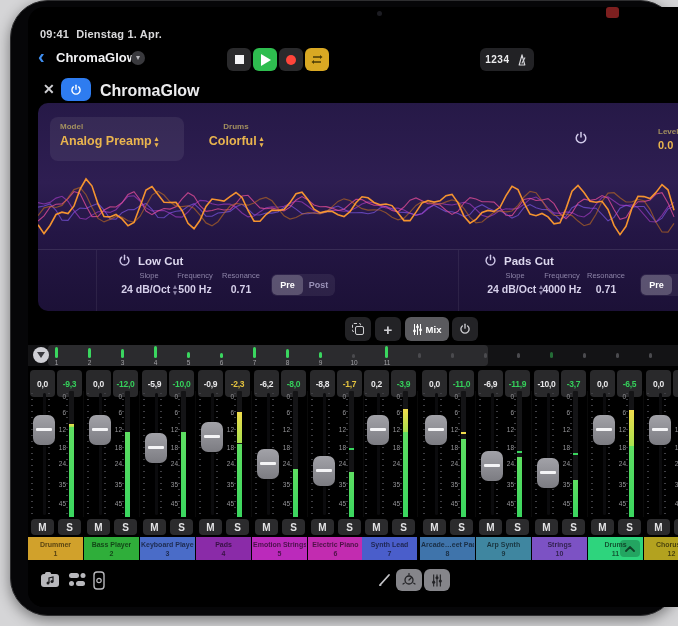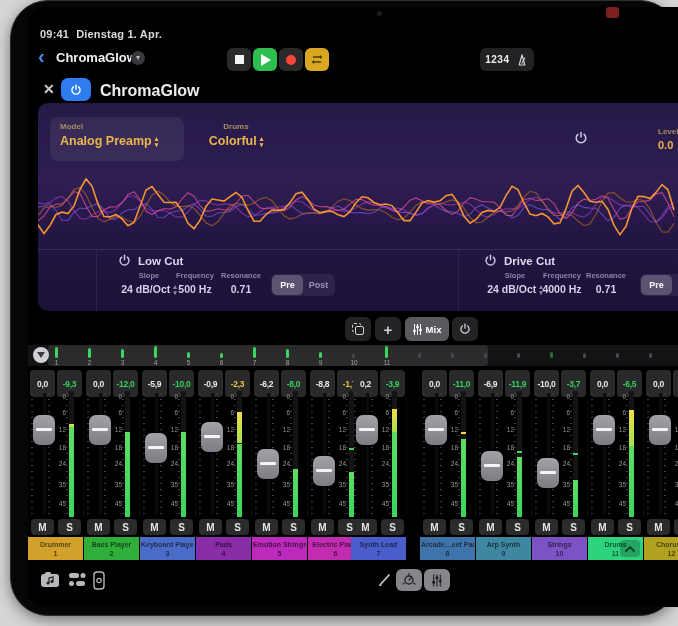--- a/index.html
+++ b/index.html
@@ -52,21 +52,21 @@
   .styleblk{left:150px;top:19px;width:96px;text-align:center}
   .rblk{top:24px;text-align:left}
   .rblk .pval{font-size:11px}
   .driveblk{left:305px;top:52px;width:128px;text-align:center;z-index:3}
   .drivelab{font-size:11px;color:#e9e5f5;font-weight:bold}
   .driveval{font-size:13px;color:#f0b54e;font-weight:bold;margin-top:2px}
   .hdiv{left:0;top:146px;width:640px;height:1px;background:rgba(255,255,255,.10)}
   .vdiv{top:147px;width:1px;height:61px;background:rgba(255,255,255,.07)}
   .sect-title{font-size:11.5px;color:#ddd8ee;font-weight:bold}
   .prm{top:168px;text-align:center}
-  .prm .l{font-size:7.5px;color:#8d84a8;font-weight:bold}
+  .prm .l{font-size:7.5px;color:#8d84a8;font-weight:normal}
   .prm .v{font-size:10.5px;color:#d6d0ea;font-weight:bold;margin-top:3px;white-space:nowrap}
   .seg{top:171px;width:64px;height:22px;border-radius:6px;background:rgba(255,255,255,.07);display:flex;padding:1px}
   .seg .cell{flex:1;border-radius:5px;font-size:9px;font-weight:bold;color:#9a92b8;display:flex;align-items:center;justify-content:center}
   .seg .on{background:rgba(255,255,255,.22);color:#fff}
 
   
   .mxbtn{top:310px;width:26px;height:24px;border-radius:6px;background:#232326;display:flex;align-items:center;justify-content:center;color:#d0d0d4}
   .mxbtn.sel{background:#5a5a5e;width:44px;gap:4px;color:#fff;font-size:9.5px;font-weight:bold}
   .plus{font-size:15px;font-weight:bold;color:#d0d0d4;line-height:15px}
   .copyic{position:relative;width:12px;height:12px}
@@ -211,21 +211,21 @@
       </div>
       <div class="abs seg" style="left:233px">
         <div class="cell on">Pre</div>
         <div class="cell">Post</div>
       </div>
 
       <svg class="abs" style="left:446px;top:151px" width="13" height="13" viewBox="0 0 12 12">
         <path d="M6 1.2v4" stroke="#cfc8e8" stroke-width="1.3" stroke-linecap="round"></path>
         <path d="M3.4 2.9a4.1 4.1 0 1 0 5.2 0" fill="none" stroke="#cfc8e8" stroke-width="1.3" stroke-linecap="round"></path>
       </svg>
-      <div class="abs sect-title" style="left:466px;top:152px">Drive Cut</div>
+      <div class="abs sect-title" style="left:466px;top:152px">Pads Cut</div>
       <div class="abs prm" style="left:440px;width:74px">
         <div class="l">Slope</div>
         <div class="v"><span>24 dB/Oct</span><span class="stepper" style="color:#8d84a8"><span>▴</span><br><span>▾</span></span></div>
       </div>
       <div class="abs prm" style="left:496px;width:56px">
         <div class="l">Frequency</div>
         <div class="v">4000 Hz</div>
       </div>
       <div class="abs prm" style="left:548px;width:40px">
         <div class="l">Resonance</div>
@@ -478,21 +478,21 @@
             </div>
         </div>
         <div class="msb" style="left:3px">M</div>
         <div class="msb" style="left:30px">S</div>
         <div class="ntile" style="background:#c22cb0">
           <span class="nm">Electric Piano</span>
           <span class="no">6</span>
 
         </div>
       </div>
-      <div class="strip" style="left:323px">
+      <div class="strip" style="left:334px">
         <div class="vbox" style="left:2px">0,2</div>
         <div class="vbox" style="left:29px;color:#35d05b">-3,9</div>
         <div class="fzone">
           <div class="ruler" style="left:3px"></div>
             <div class="ruler" style="left:20px"></div>
           <div class="groove"></div>
           <div class="scnum" style="left:26px;top:2px">0</div>
             <div class="scnum" style="left:26px;top:18px">6</div>
             <div class="scnum" style="left:26px;top:35px">12</div>
             <div class="scnum" style="left:26px;top:53px">18</div>

